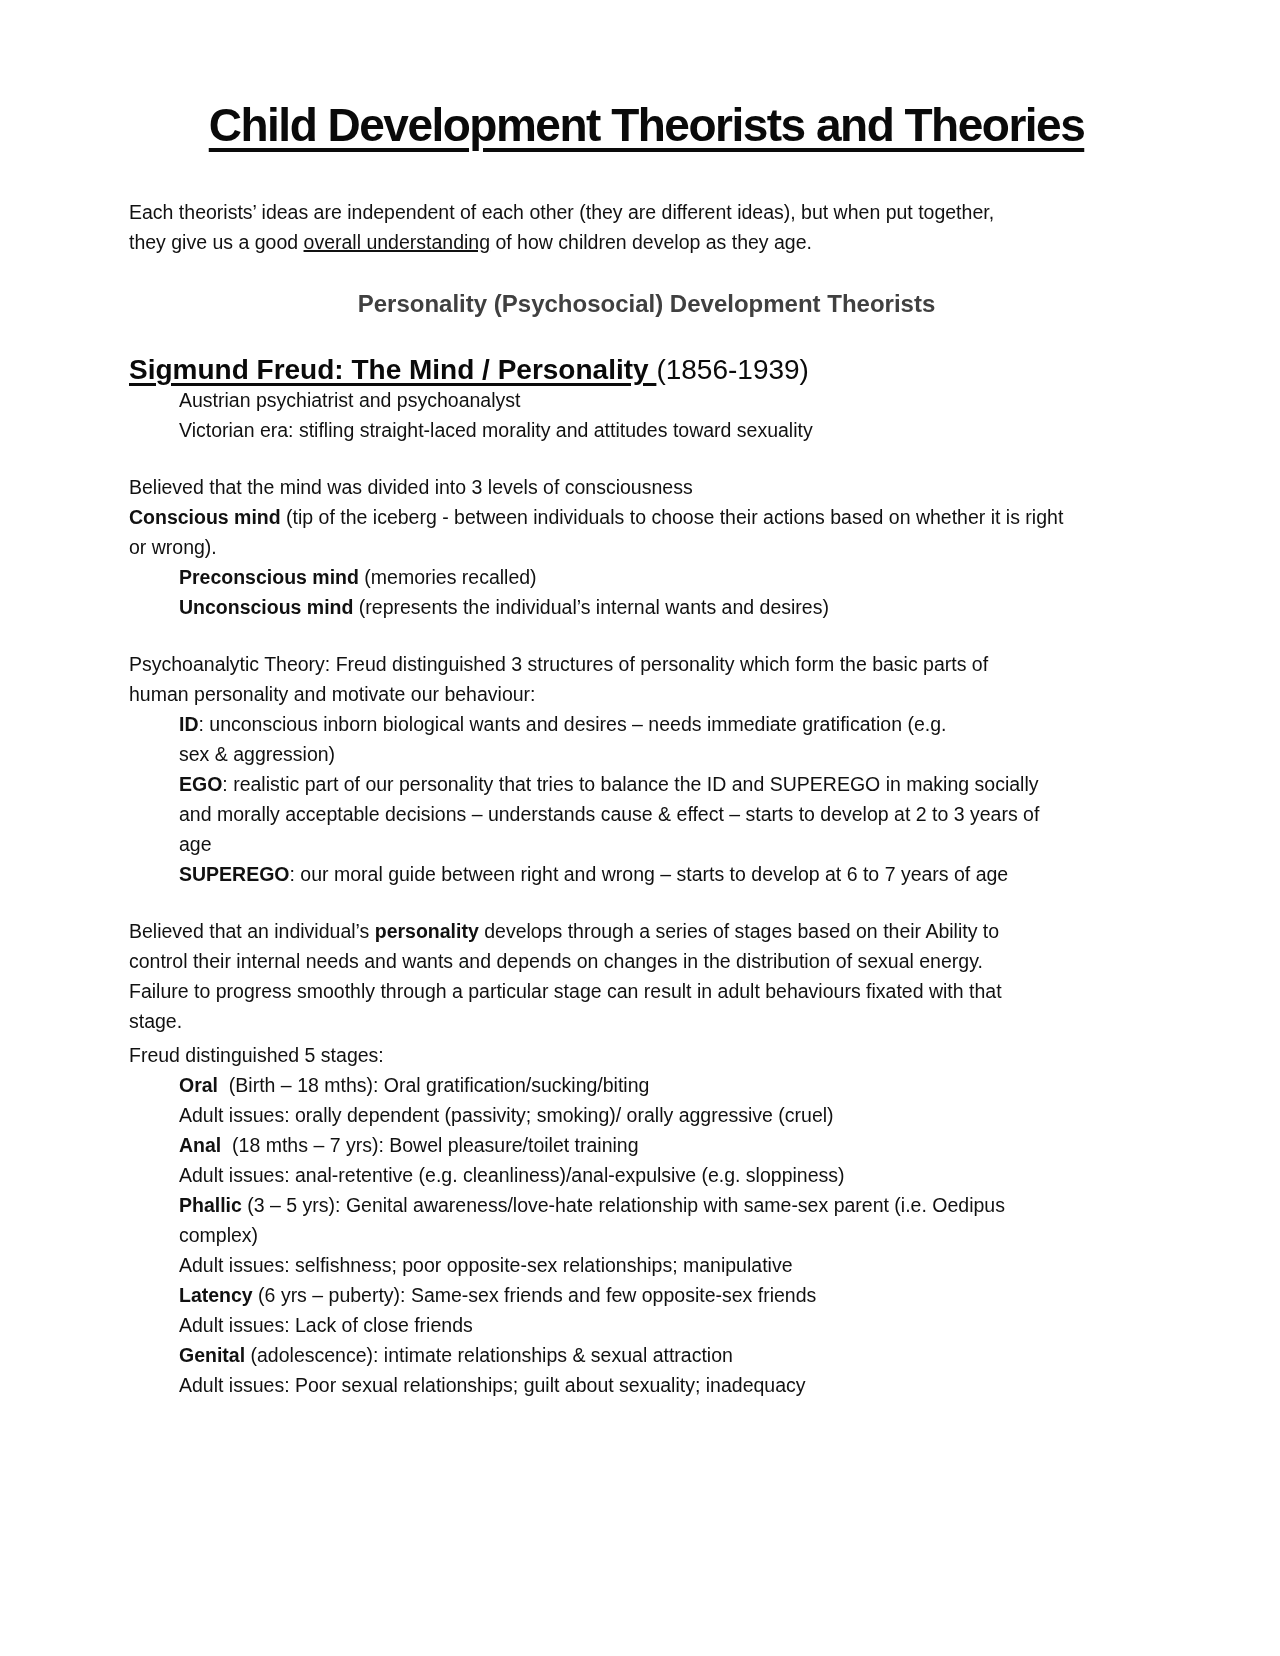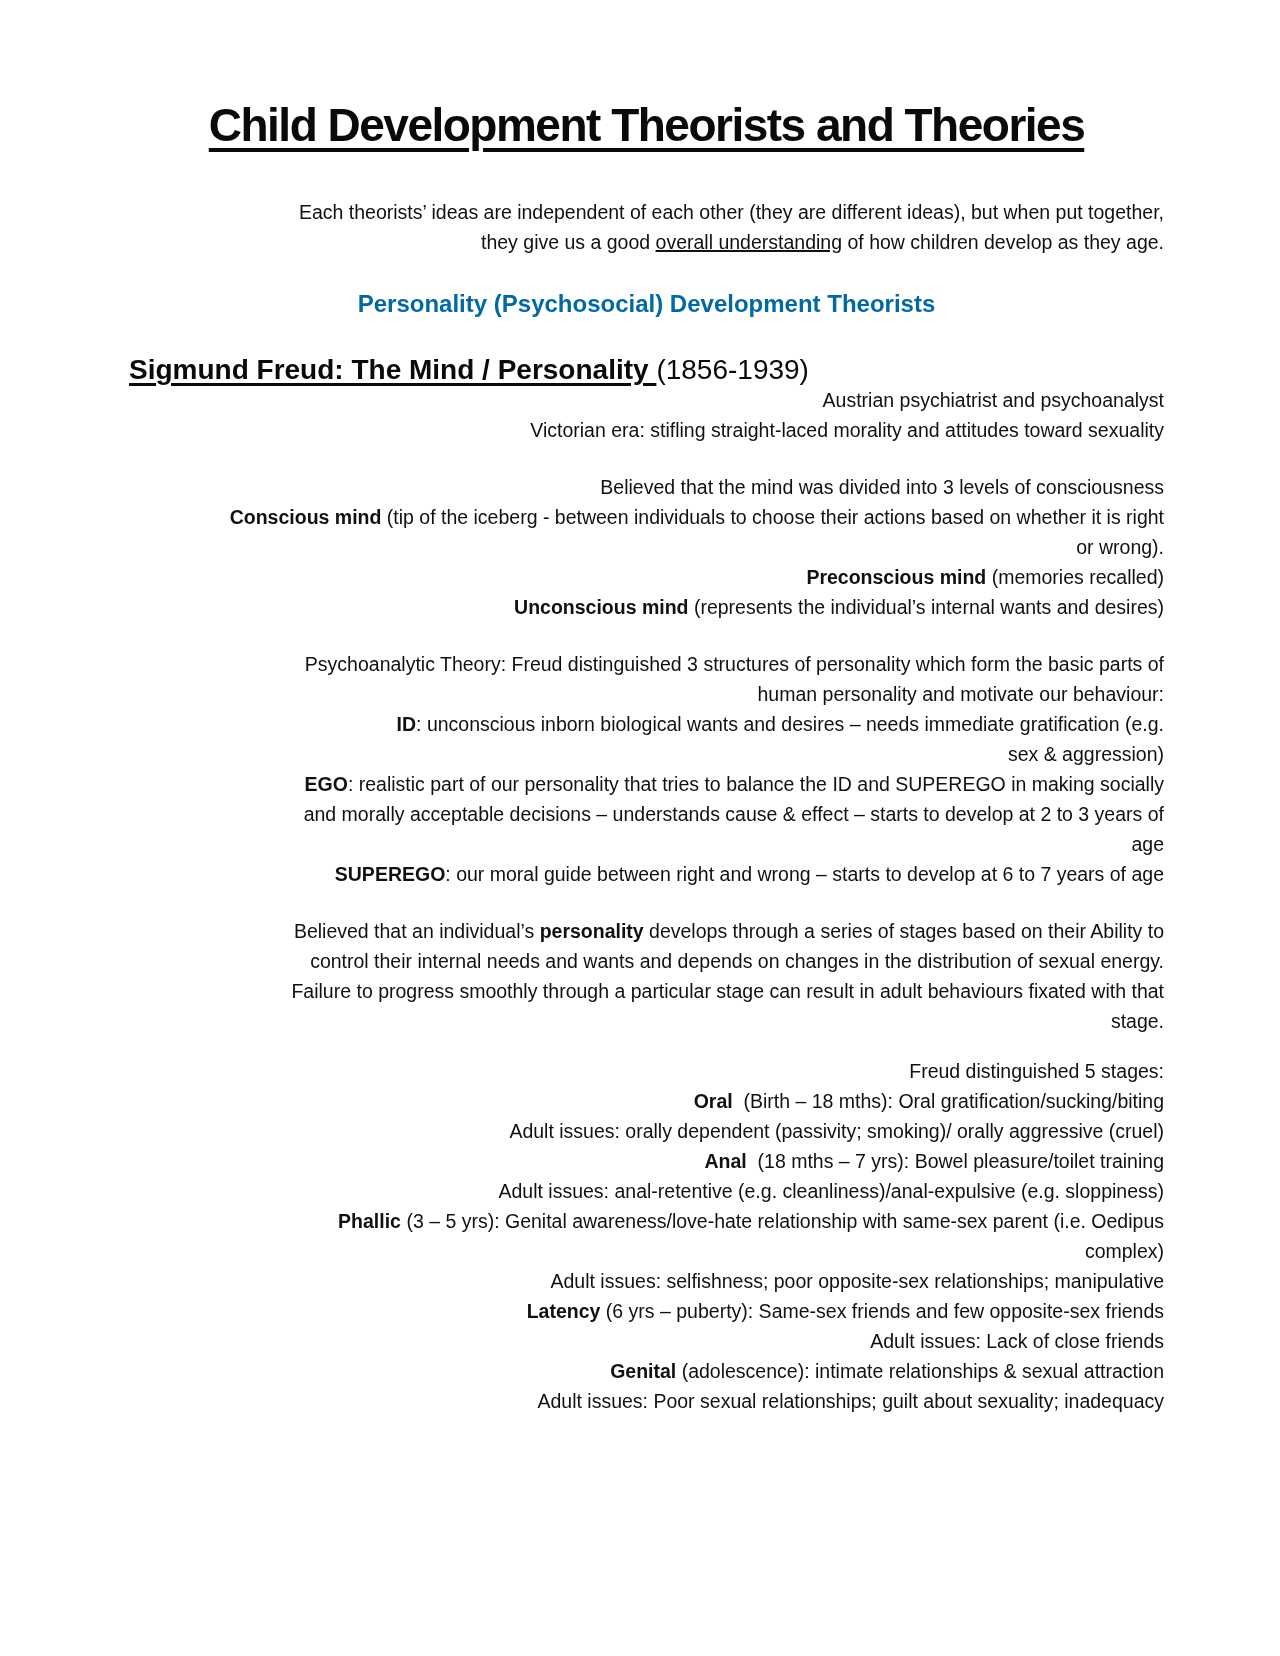--- a/index.html
+++ b/index.html
@@ -22,47 +22,47 @@
     font-size: 46px;
     letter-spacing: -1.5px;
     line-height: 1.2;
     text-decoration: underline;
     text-decoration-thickness: 4px;
     text-underline-offset: 7px;
     color: #0a0a0a;
     white-space: nowrap;
   }
   .intro { margin-top: 44px; }
-  .line { white-space: pre; line-height: 30px; text-align: right; }
+  .line { white-space: pre; line-height: 30px; }
   .indent { padding-left: 50px; }
   .b { font-weight: bold; }
   .u { text-decoration: underline; text-decoration-thickness: 2px; }
   .section-title {
     margin-top: 32px;
     text-align: center;
     font-weight: bold;
     font-size: 24px;
     line-height: 30px;
-    color: #0369a1;
+    color: #404040;
   }
   .freud-heading {
     margin-top: 36px;
     font-size: 28px;
     line-height: 30px;
     white-space: pre;
     color: #0a0a0a;
   }
   .freud-heading .hu {
     font-weight: bold;
     text-decoration: underline;
     text-decoration-thickness: 2.5px;
     text-underline-offset: 4px;
   }
   .block { margin-top: 27px; }
-  .block-sm { margin-top: 20px; }
+  .block-sm { margin-top: 4px; }
 </style>
 </head>
 <body>
 
 <div class="page">
 
   <div class="doc-title">Child Development Theorists and Theories</div>
 
   <div class="intro">
     <div class="line">Each theorists’ ideas are independent of each other (they are different ideas), but when put together,</div>

